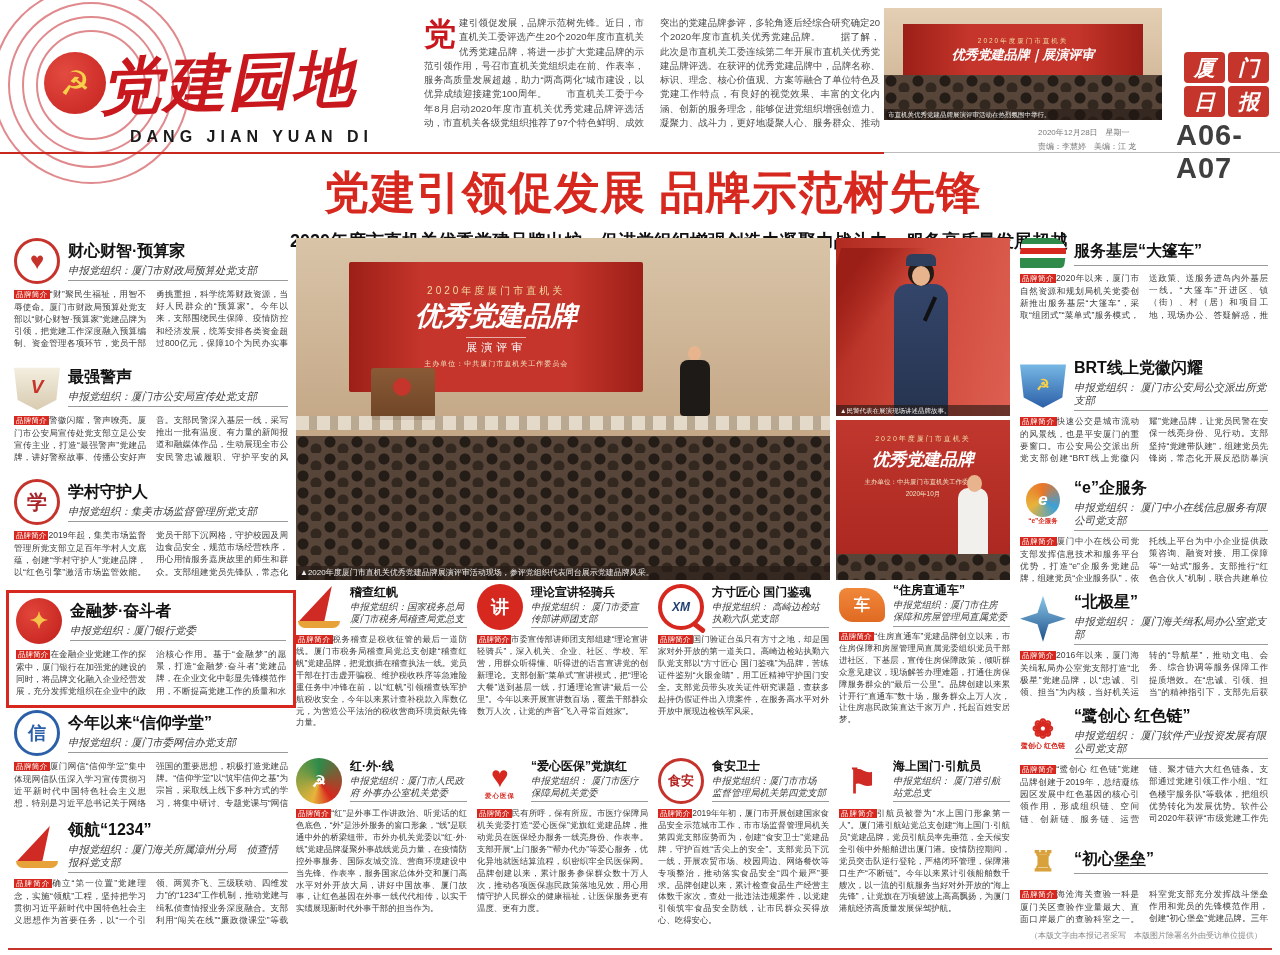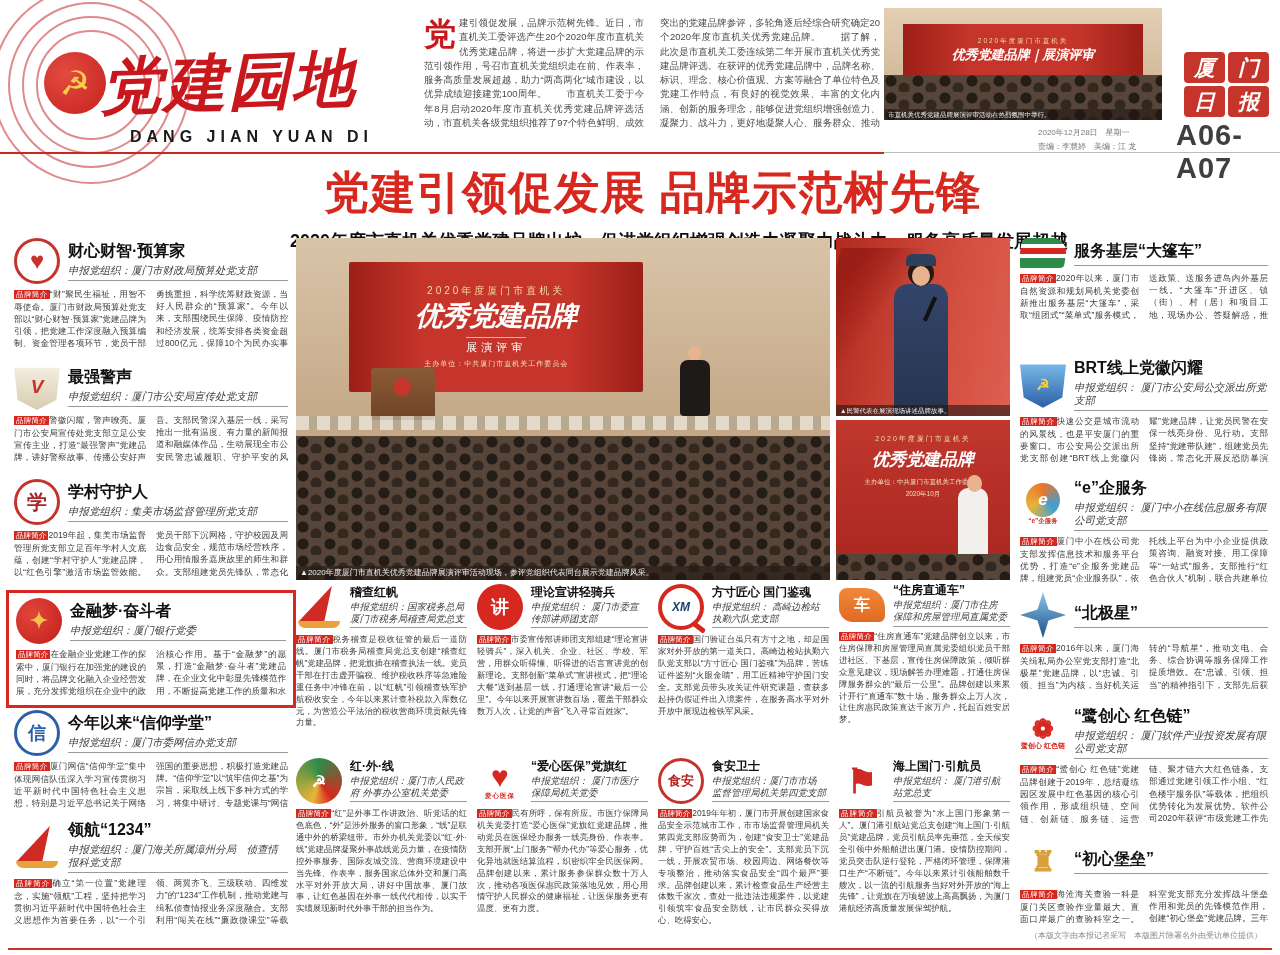--- a/index.html
+++ b/index.html
@@ -412,20 +412,21 @@
             <div class="org">申报党组织： 厦门中小在线信息服务有限公司党支部</div>
           </div>
         </div>
       <div class="sec-body two" style="height:52px"><span class="tag">品牌简介</span><span>厦门中小在线公司党支部发挥信息技术和服务平台优势，打造“e”企服务党建品牌，组建党员“企业服务队”，依托线上平台为中小企业提供政策咨询、融资对接、用工保障等“一站式”服务。支部推行“红色合伙人”机制，联合共建单位开展惠企活动，助力企业纾困发展。品牌创建以来，线上服务企业80多万家次，线下服务超过32万次，促成融资金额数亿元，以“e”企之力架起党和企业的连心桥。</span></div>
     </div>
     <div class="sec" style="height:114px">
       <div class="sec-head">
           <div class="logo l-beiji"></div>
         <div class="sec-titles">
             <h3>“北极星”</h3>
+            <div class="org">申报党组织： 厦门海关缉私局办公室党支部</div>
           </div>
         </div>
       <div class="sec-body two" style="height:52px"><span class="tag">品牌简介</span><span>2016年以来，厦门海关缉私局办公室党支部打造“北极星”党建品牌，以“忠诚、引领、担当”为内核，当好机关运转的“导航星”，推动文电、会务、综合协调等服务保障工作提质增效。在“忠诚、引领、担当”的精神指引下，支部先后获评先进集体二等功2人次、三等功8人次、集体嘉奖15人次，个人二等功2人次、三等功13人次，多名党员获市级以上表彰，充分展现缉私办公室铁军风采。</span></div>
     </div>
     <div class="sec" style="height:132px">
       <div class="sec-head">
           <div class="logo l-lu">
             <span class="fl">❁</span>
             <small><span>鹭创心</span> <span>红色链</span></small>
           </div>

